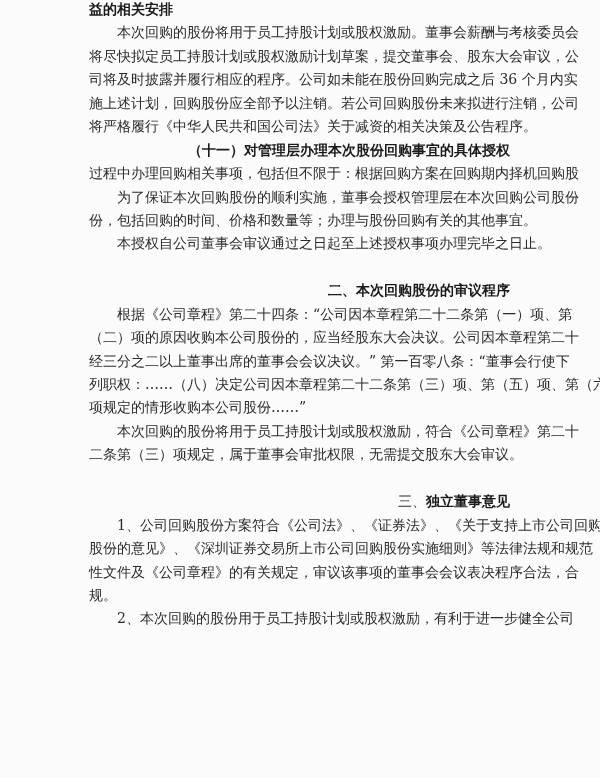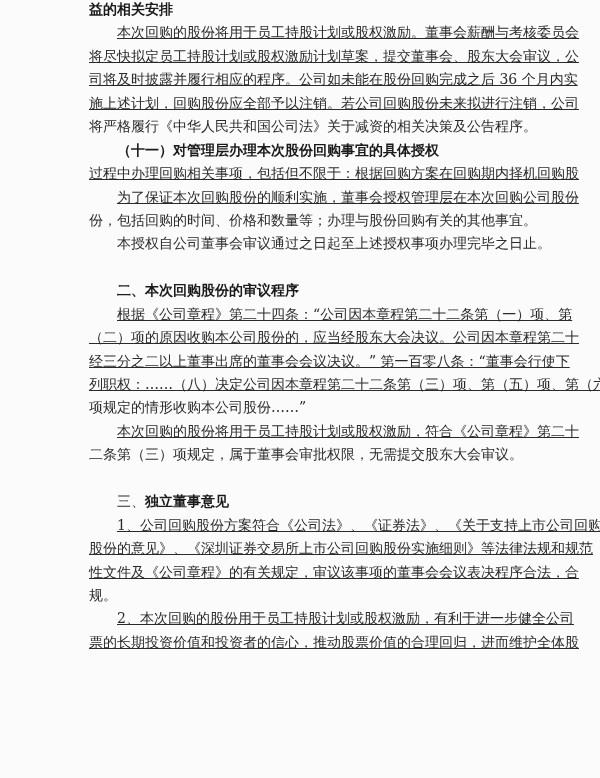--- a/index.html
+++ b/index.html
@@ -16,22 +16,22 @@
     width: 421px;
   }
   .ln {
     display: block;
     height: 23.45px;
     line-height: 23.45px;
     font-size: 14px;
     white-space: nowrap;
     overflow: visible;
   }
-  .full { text-align: justify; text-align-last: justify; text-decoration: underline; }
-  .ind { padding-left: 28px; }
+  .full { text-align: justify; text-align-last: justify; }
+  .ind { padding-left: 28px; text-align: right; }
   .b { font-weight: bold; color: #1a1a1a; }
   .blank { height: 23.45px; }
 </style>
 </head>
 <body>
 
 <div class="page">
 
   <span class="ln b">益的相关安排</span>
 
@@ -78,16 +78,15 @@
 
   <div>
     <span class="ln full ind">1、公司回购股份方案符合《公司法》、《证券法》、《关于支持上市公司回购</span>
     <span class="ln full">股份的意见》、《深圳证券交易所上市公司回购股份实施细则》等法律法规和规范</span>
     <span class="ln full">性文件及《公司章程》的有关规定，审议该事项的董事会会议表决程序合法，合</span>
     <span class="ln">规。</span>
   </div>
 
   <div>
     <span class="ln full ind">2、本次回购的股份用于员工持股计划或股权激励，有利于进一步健全公司</span>
-    <span class="ln full">票的长期投资价值和投资者的信心，推动股票价值的合理回归，进而维护全体股</span>
   </div>
 
 </div>
 
 </body></html>

